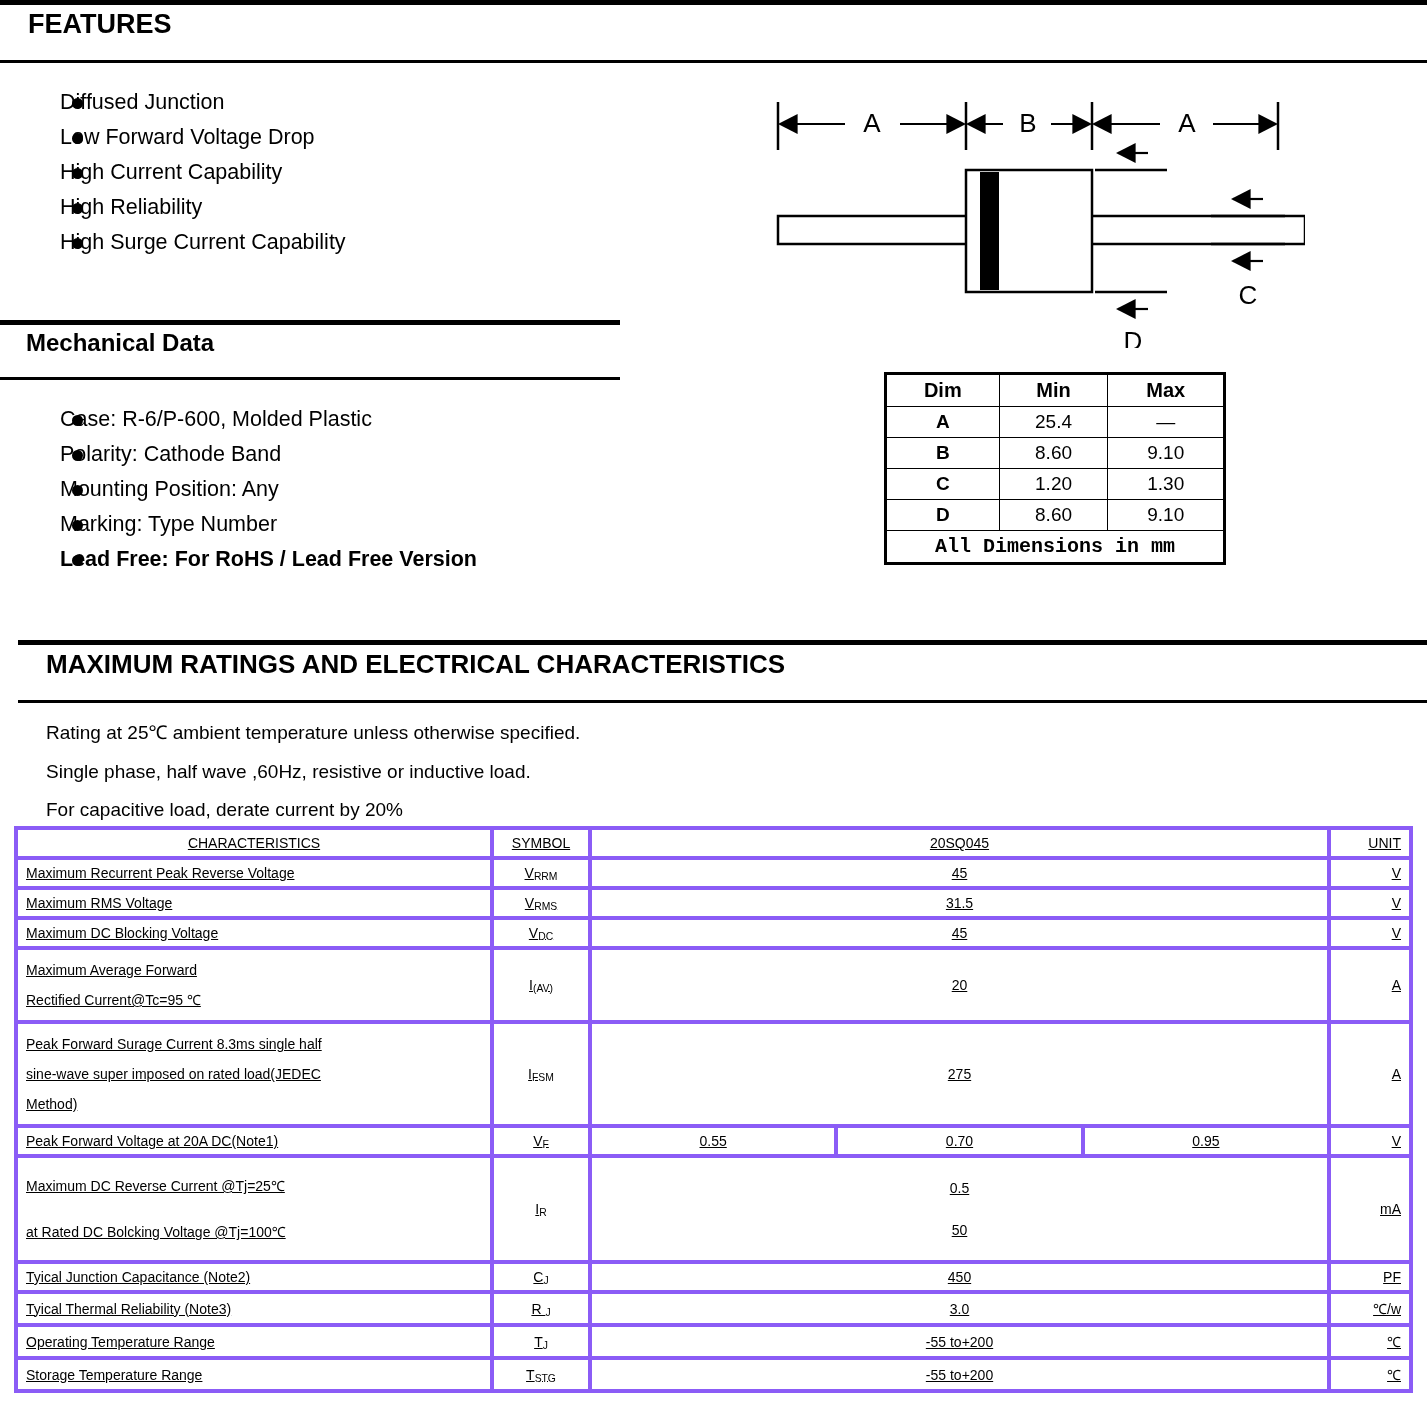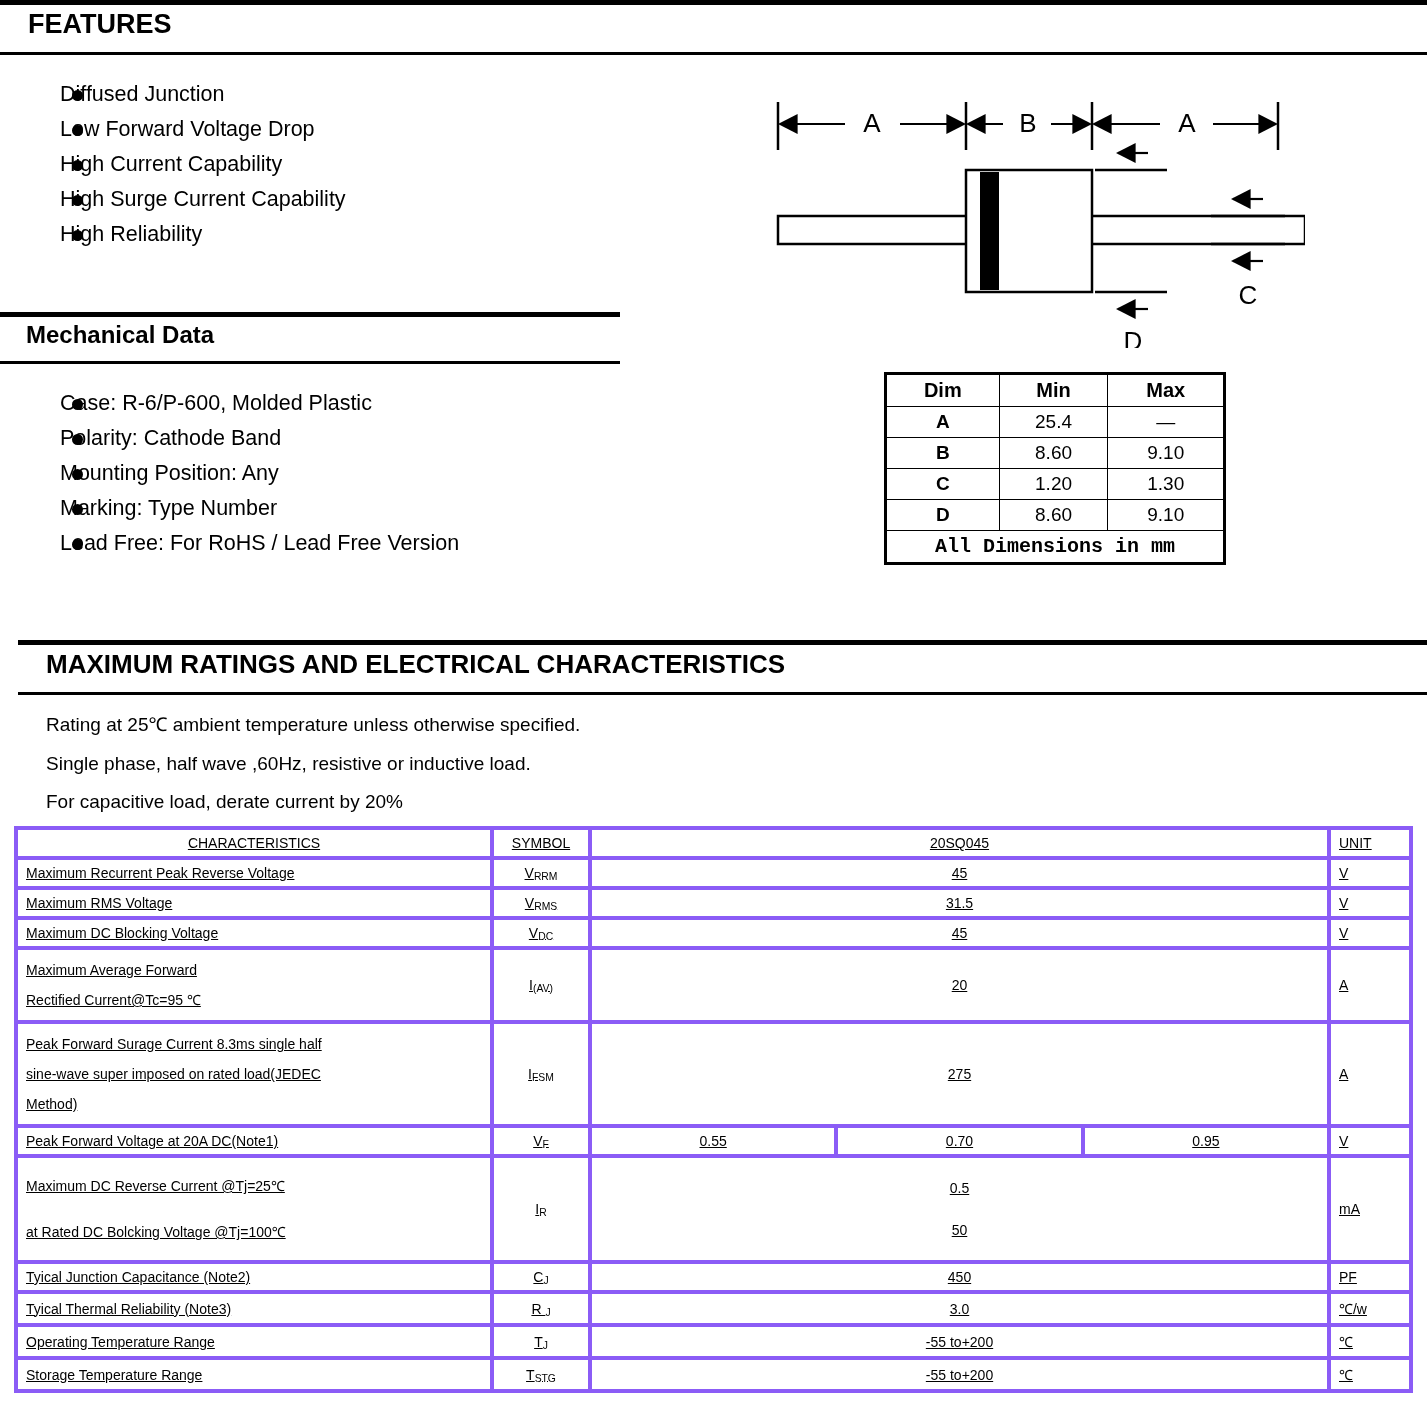--- a/index.html
+++ b/index.html
@@ -20,21 +20,21 @@
   .rule-top-double {
     border-top: 3px solid #000;
     border-bottom: 2px solid #000;
     height: 5px;
   }
   .rule-single { border-top: 3px solid #000; height: 0; }
 
   .sec-title {
     font-weight: bold;
     letter-spacing: 0px;
-    padding: 4px 0 12px 28px;
+    padding: 4px 0 20px 28px;
   }
 
   
   #top-area {
     position: relative;
     width: 1427px;
     height: 630px;
   }
 
   #features-block { width: 1427px; }
@@ -48,21 +48,21 @@
     padding-left: 60px;
   }
   .bullets li::before {
     content: "";
     position: absolute;
     left: 72px; top: 13px;
     width: 11px; height: 11px;
     background: #000;
     border-radius: 50%;
   }
-  .bullets li.bold { font-weight: normal; }
+  .bullets li.bold { font-weight: bold; }
 
   #features-list { margin-top: 22px; }
 
   #mech-block { width: 620px; margin-top: 60px; }
   #mech-title { font-size: 24px; padding-left: 26px; }
   #mech-list { margin-top: 22px; }
 
   
   #pkg-drawing {
     position: absolute;
@@ -116,21 +116,21 @@
   table.chars td {
     border: 4px solid #8b5cf6;
     font-size: 14px;
     padding: 5px 8px;
     vertical-align: middle;
     text-decoration: underline;
   }
   td.c-desc  { width: 476px; text-align: left; }
   td.c-sym   { width: 98px;  text-align: center; }
   td.c-val   { text-align: center; }
-  td.c-unit  { width: 82px;  text-align: left; margin-left: 11px; }
+  td.c-unit  { width: 82px;  text-align: right; margin-left: 11px; }
 
   .colg-desc { width: 476px; }
   .colg-sym  { width: 98px; }
   .colg-unit { width: 82px; }
 
   td.c-head-desc { text-align: center; font-size: 29px; padding: 6px 0; }
   td.c-head-sym  { font-size: 21px; }
   td.c-head-val  { font-size: 21px; }
   td.c-head-unit { font-size: 21px; }
 
@@ -147,22 +147,22 @@
 
   <div id="features-block" class="sec-head">
     <div class="rule-top-double"></div>
     <div id="features-title" class="sec-title">FEATURES</div>
     <div class="rule-single"></div>
 
     <ul class="bullets" id="features-list">
       <li>Diffused Junction</li>
       <li>Low Forward Voltage Drop</li>
       <li>High Current Capability</li>
+      <li>High Reliability</li>
       <li>High Surge Current Capability</li>
-      <li>High Reliability</li>
     </ul>
   </div>
 
   <div id="mech-block" class="sec-head">
     <div class="rule-top-double"></div>
     <div id="mech-title" class="sec-title">Mechanical Data</div>
     <div class="rule-single"></div>
 
     <ul class="bullets" id="mech-list">
       <li>Case: R-6/P-600, Molded Plastic</li>

